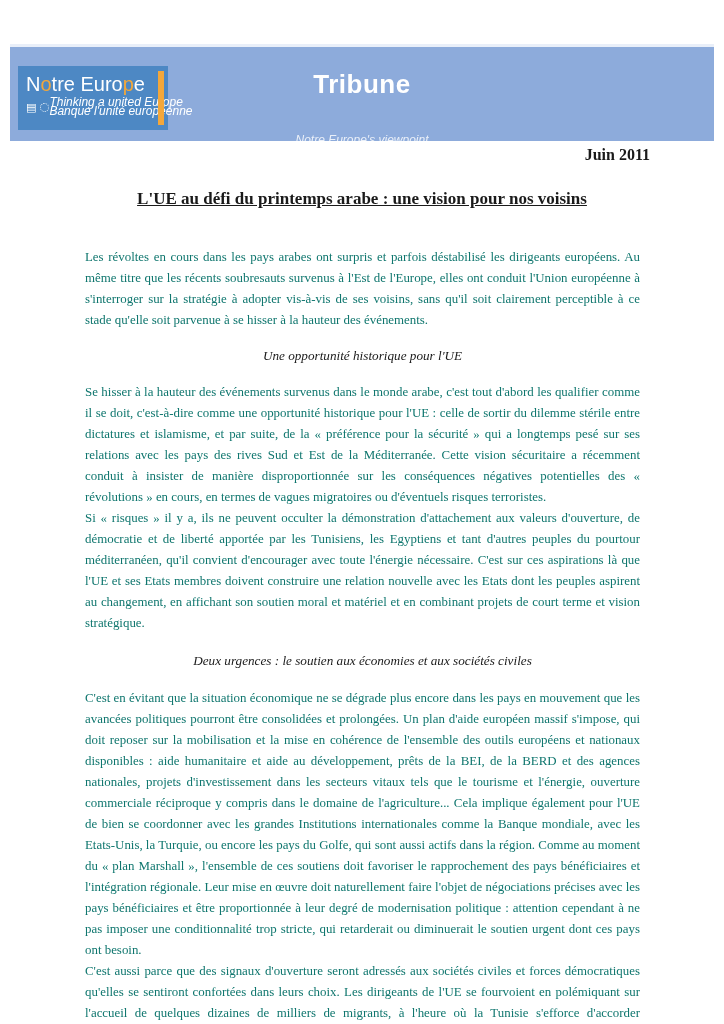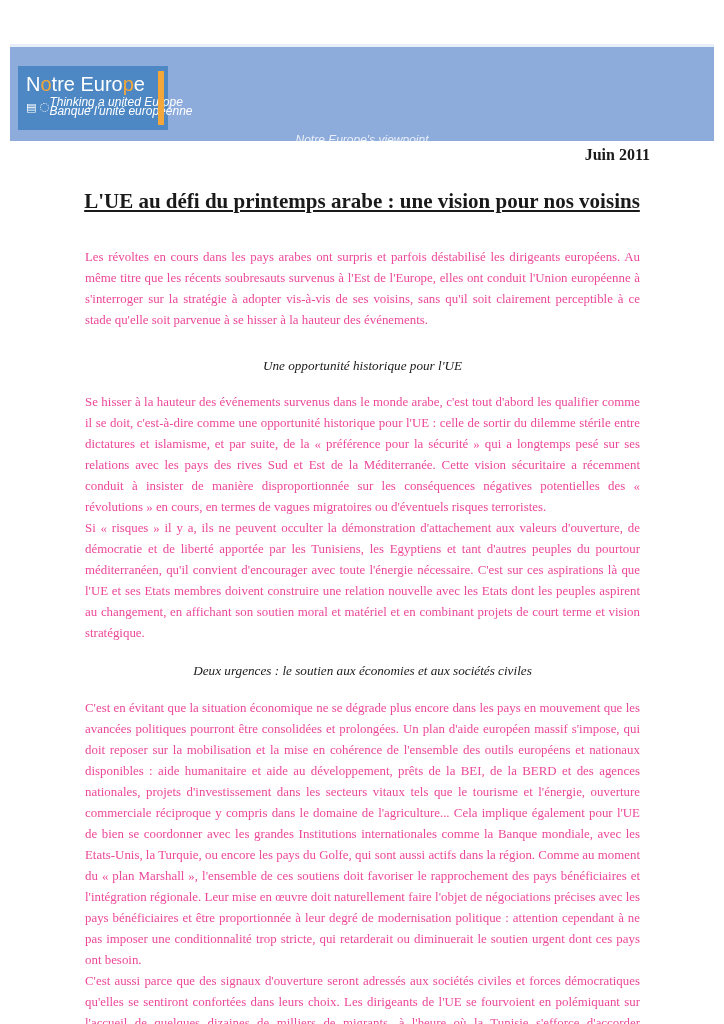--- a/index.html
+++ b/index.html
@@ -100,41 +100,41 @@
     top: 146px; left: 0; right: 74px;
     text-align: right;
     font-weight: bold;
     font-size: 16px;
     padding-left: 40px;
   }
   .doc-title {
     position: absolute;
     top: 189px; left: 0; right: 0;
     text-align: center;
-    font-size: 21px;
+    font-size: 17px;
     font-weight: bold;
     text-decoration: underline;
   }
   .content {
     position: absolute;
     top: 247px; left: 0; right: 0;
     padding: 0 84px 0 85px;
   }
   .body-para {
     font-size: 12.9px;
     line-height: 21px;
     text-align: justify;
-    color: #ec4899;
+    color: #0f766e;
   }
   .section-heading {
     font-size: 13.2px;
     font-weight: normal;
     font-style: italic;
     text-align: center;
-    margin: 24px 0 16px;
+    margin: 14px 0 16px;
     line-height: 21px;
   }
   .heading-2 { margin: 16px 0 17px; }
 </style>
 </head>
 <body>
 
 <div class="page">
 
   <header class="banner">
@@ -145,20 +145,21 @@
           <span class="pages-icon">▤</span>
           <span class="stars-icon"></span>
         </span>
         <span class="taglines">
           <span>Thinking a united Europe</span>
           <span>Banque l'unité européenne</span>
         </span>
       </div>
       <span class="logo-bar"></span>
     </div>
+    <div class="banner-title">Tribune</div>
     <div class="banner-subtitle">Notre Europe's viewpoint</div>
   </header>
 
   <div class="date">Juin 2011</div>
 
   <h1 class="doc-title">L'UE au défi du printemps arabe : une vision pour nos voisins</h1>
 
   <main class="content">
     <p class="body-para">Les révoltes en cours dans les pays arabes ont surpris et parfois déstabilisé les dirigeants européens. Au même titre que les récents soubresauts survenus à l'Est de l'Europe, elles ont conduit l'Union européenne à s'interroger sur la stratégie à adopter vis-à-vis de ses voisins, sans qu'il soit clairement perceptible à ce stade qu'elle soit parvenue à se hisser à la hauteur des événements.</p>
 

